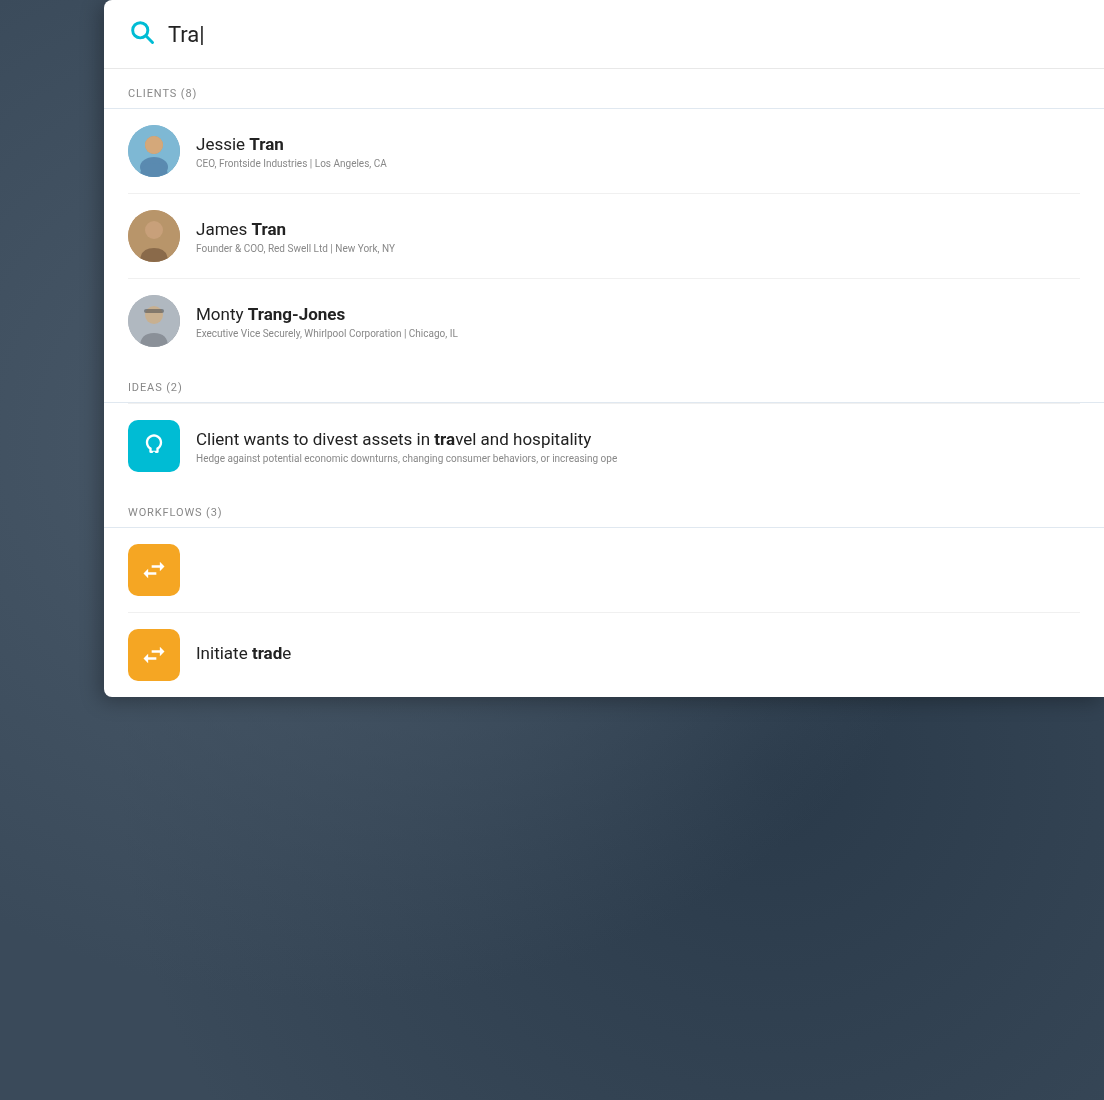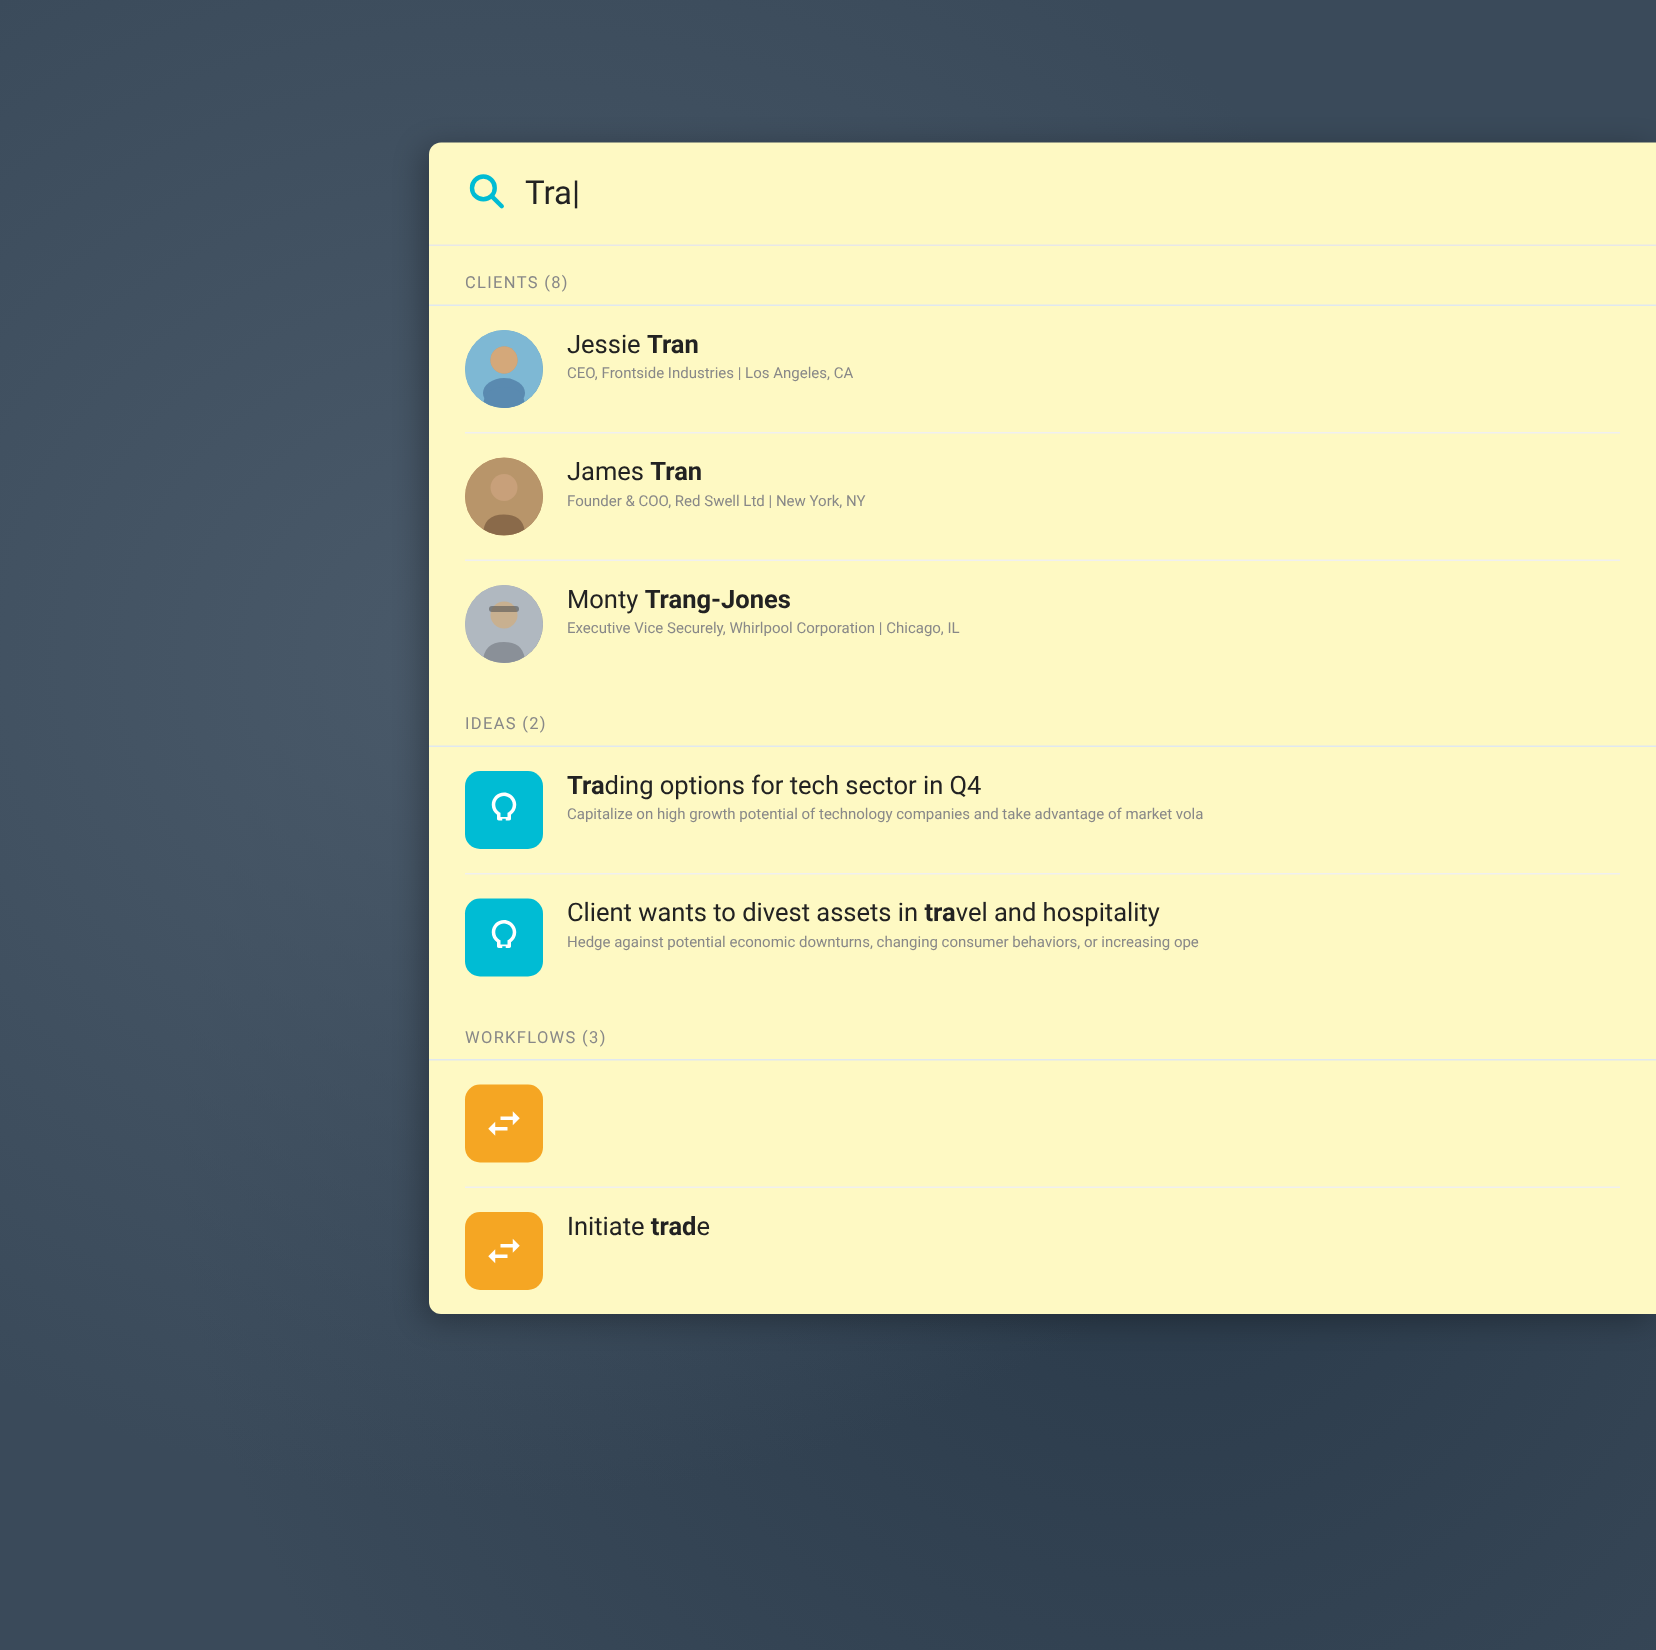--- a/index.html
+++ b/index.html
@@ -12,24 +12,23 @@
         radial-gradient(ellipse at 30% 40%, #4a5a6a 0%, transparent 60%),
         radial-gradient(ellipse at 70% 70%, #2a3a4a 0%, transparent 60%);
       font-family: -apple-system, BlinkMacSystemFont, 'Segoe UI', Roboto, sans-serif;
       display: flex;
       align-items: flex-start;
       justify-content: flex-end;
       overflow: hidden;
     }
 
     .search-panel {
-      width: 818px;
-      background: #fef9c3;
+      width: 1000px;
+      background: #ffffff;
       border-radius: 8px 0 0 8px;
-      margin-top: 95px;
       overflow: hidden;
       box-shadow: -4px 4px 20px rgba(0,0,0,0.3);
     }
 
     .search-header {
       display: flex;
       align-items: center;
       padding: 18px 24px;
       border-bottom: 1px solid #e8e8e8;
       gap: 12px;
@@ -72,21 +71,21 @@
       font-size: 11px;
       font-weight: 400;
       color: #888;
       letter-spacing: 0.08em;
       text-transform: uppercase;
       border-bottom: 1px solid #e0e8f0;
     }
 
     .result-item {
       display: flex;
-      align-items: flex-start;
+      align-items: center;
       padding: 16px 24px;
       cursor: pointer;
       transition: background 0.15s;
       gap: 16px;
     }
 
     .avatar {
       width: 52px;
       height: 52px;
       border-radius: 50%;
@@ -231,41 +230,30 @@
       <div class="result-text">
         <div class="result-name">Monty <strong>Trang-Jones</strong></div>
         <div class="result-subtitle">Executive Vice Securely, Whirlpool Corporation | Chicago, IL</div>
       </div>
     </div>
   </div>
 
   <div class="section">
     <div class="section-header">IDEAS (2)</div>
 
+
+    <div class="divider"></div>
+
     <div class="result-item">
       <div class="icon-box icon-box-teal">
         <svg viewBox="0 0 24 24" xmlns="http://www.w3.org/2000/svg">
           <path d="M12 2C8.13 2 5 5.13 5 9c0 2.38 1.19 4.47 3 5.74V17c0 .55.45 1 1 1h6c.55 0 1-.45 1-1v-2.26C17.81 13.47 19 11.38 19 9c0-3.87-3.13-7-7-7zm0 2c2.76 0 5 2.24 5 5 0 1.87-1.03 3.5-2.56 4.38l-.44.25V16h-4v-2.37l-.44-.25C8.03 12.5 7 10.87 7 9c0-2.76 2.24-5 5-5zm-1 13h2v1h-2z" fill="white"></path>
         </svg>
       </div>
       <div class="result-text">
-        <div class="result-name"><strong>Tra</strong>ding options for tech sector in Q4</div>
-        <div class="result-subtitle">Capitalize on high growth potential of technology companies and take advantage of market vola</div>
-      </div>
-    </div>
-
-    <div class="divider"></div>
-
-    <div class="result-item">
-      <div class="icon-box icon-box-teal">
-        <svg viewBox="0 0 24 24" xmlns="http://www.w3.org/2000/svg">
-          <path d="M12 2C8.13 2 5 5.13 5 9c0 2.38 1.19 4.47 3 5.74V17c0 .55.45 1 1 1h6c.55 0 1-.45 1-1v-2.26C17.81 13.47 19 11.38 19 9c0-3.87-3.13-7-7-7zm0 2c2.76 0 5 2.24 5 5 0 1.87-1.03 3.5-2.56 4.38l-.44.25V16h-4v-2.37l-.44-.25C8.03 12.5 7 10.87 7 9c0-2.76 2.24-5 5-5zm-1 13h2v1h-2z" fill="white"></path>
-        </svg>
-      </div>
-      <div class="result-text">
         <div class="result-name">Client wants to divest assets in <strong>tra</strong>vel and hospitality</div>
         <div class="result-subtitle">Hedge against potential economic downturns, changing consumer behaviors, or increasing ope</div>
       </div>
     </div>
   </div>
 
   <div class="section">
     <div class="section-header">WORKFLOWS (3)</div>
 
     <div class="result-item">

